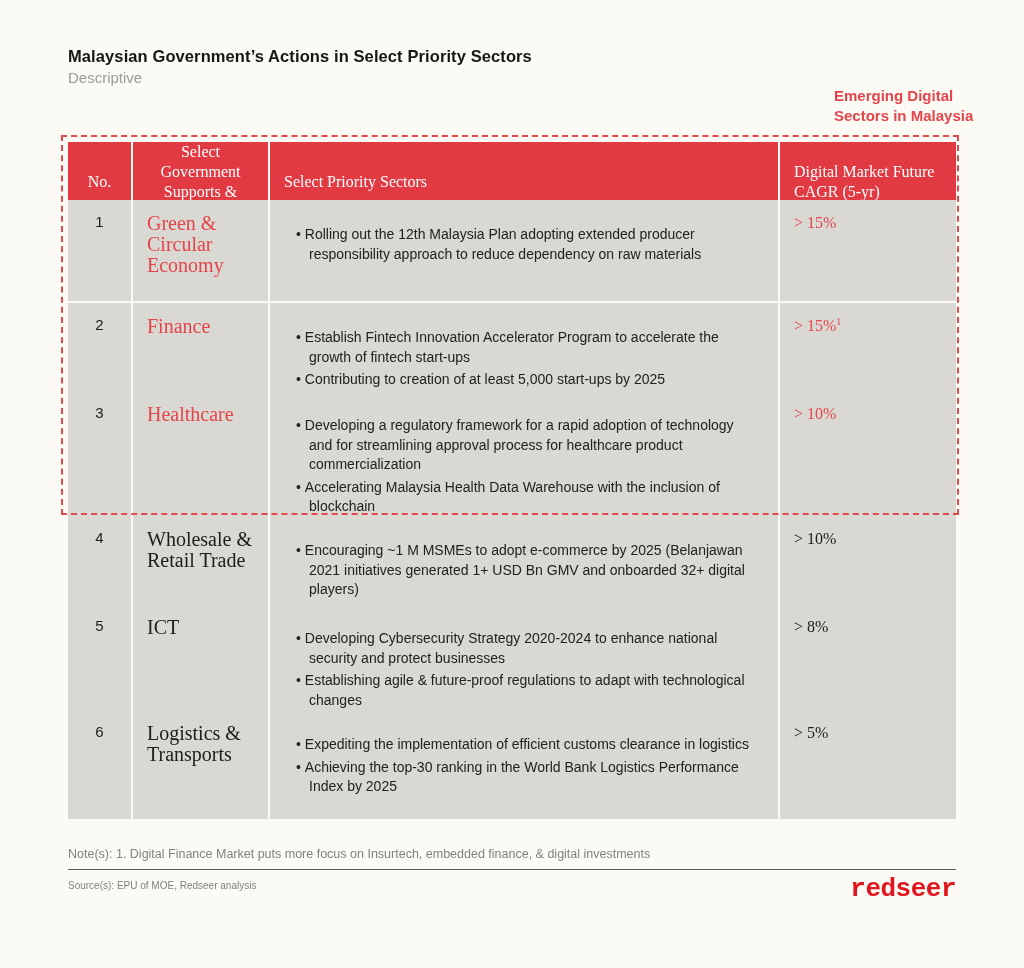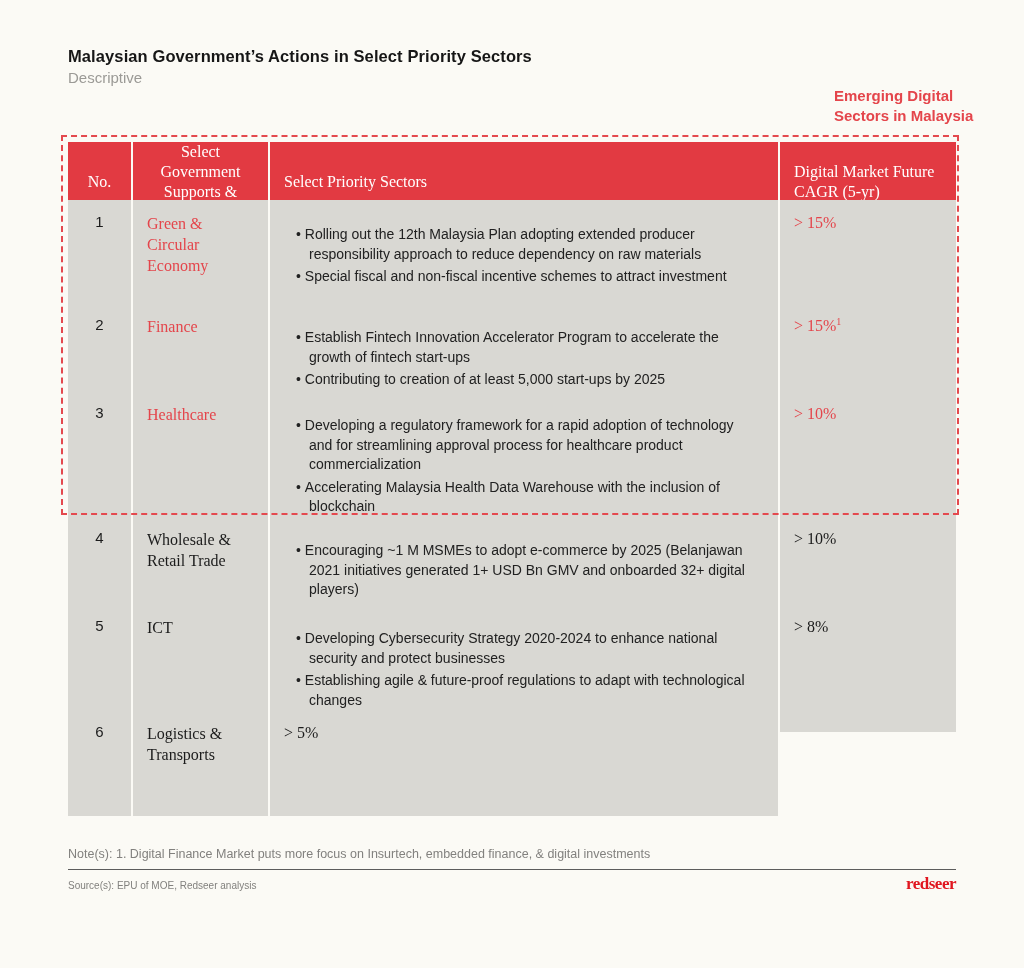--- a/index.html
+++ b/index.html
@@ -58,21 +58,21 @@
   .body-row .cell{
     background:var(--cell-gray);box-sizing:border-box;
     padding:13px 14px 10px 14px;
   }
   .r1{height:101px;} .r2{height:86px;} .r3{height:123px;}
   .r4{height:86px;} .r5{height:104px;} .r6{height:106px;}
   .cell.no{
     text-align:center;font-size:15px;padding-left:4px;padding-right:4px;
   }
   .cell.sector{
-    font-family:"Liberation Serif",serif;font-size:16px;line-height:21px;
+    font-family:"Liberation Serif",serif;font-size:20px;line-height:21px;
   }
   .cell.cagr{
     font-family:"Liberation Serif",serif;font-size:16px;
   }
   .cell.cagr sup{font-size:10px;}
   .red-text{color:var(--accent-red);}
   ul.bullets{margin:12px;padding:0;list-style:none;font-size:14px;line-height:19.5px;color:#212121;}
   ul.bullets li{padding-left:13px;text-indent:-13px;margin-bottom:3px;}
   ul.bullets li::before{content:"•\00a0";}
   ul.bullets li:empty{display:none;}
@@ -83,22 +83,22 @@
   .divider{
     position:absolute;left:68px;top:869px;width:888px;height:0;
     border-top:1.2px solid var(--line-gray);
   }
   .source{
     position:absolute;left:68px;top:880px;
     font-size:10px;color:var(--gray-text);
   }
   .logo{
     position:absolute;right:68px;top:874px;
-    font-family:Liberation Serif, serif;font-weight:700;
-    font-size:17px;letter-spacing:-0.5px;color:var(--logo-red);
+    font-family:Liberation Mono, monospace;font-weight:700;
+    font-size:26px;letter-spacing:-0.5px;color:var(--logo-red);
   }
 </style>
 </head>
 <body>
 
 <div class="title">Malaysian Government’s Actions in Select Priority Sectors</div>
 <div class="subtitle">Descriptive</div>
 
 <div class="annotation">
   <div>Emerging Digital</div>
@@ -112,21 +112,20 @@
     <div class="cell c2">Select Priority Sectors</div>
     <div class="cell c4">Digital Market Future CAGR (5-yr)</div>
   </div>
 
   <div class="trow body-row r1">
     <div class="cell no">1</div>
     <div class="cell sector red-text">Green &amp; Circular Economy</div>
     <div class="cell supports">
       <ul class="bullets">
         <li>Rolling out the 12th Malaysia Plan adopting extended producer responsibility approach to reduce dependency on raw materials</li>
-        <li>Special fiscal and non-fiscal incentive schemes to attract investment</li>
       </ul>
     </div>
     <div class="cell cagr red-text"><span>&gt; 15%</span><sup></sup></div>
   </div>
 
   <div class="trow body-row r2">
     <div class="cell no">2</div>
     <div class="cell sector red-text">Finance</div>
     <div class="cell supports">
       <ul class="bullets">
@@ -169,20 +168,26 @@
         <li>Developing Cybersecurity Strategy 2020-2024 to enhance national security and protect businesses</li>
         <li>Establishing agile &amp; future-proof regulations to adapt with technological changes</li>
       </ul>
     </div>
     <div class="cell cagr"><span>&gt; 8%</span><sup></sup></div>
   </div>
 
   <div class="trow body-row r6">
     <div class="cell no">6</div>
     <div class="cell sector">Logistics &amp; Transports</div>
+    <div class="cell supports">
+      <ul class="bullets">
+        <li>Expediting the implementation of efficient customs clearance in logistics</li>
+        <li>Achieving the top-30 ranking in the World Bank Logistics Performance Index by 2025</li>
+      </ul>
+    </div>
     <div class="cell cagr"><span>&gt; 5%</span><sup></sup></div>
   </div>
 </div>
 
 <div class="dashed-frame"></div>
 
 <div class="note">Note(s): 1. Digital Finance Market puts more focus on Insurtech, embedded finance, &amp; digital investments</div>
 <div class="divider"></div>
 <div class="source">Source(s): EPU of MOE, Redseer analysis</div>
 <div class="logo">redseer</div>

